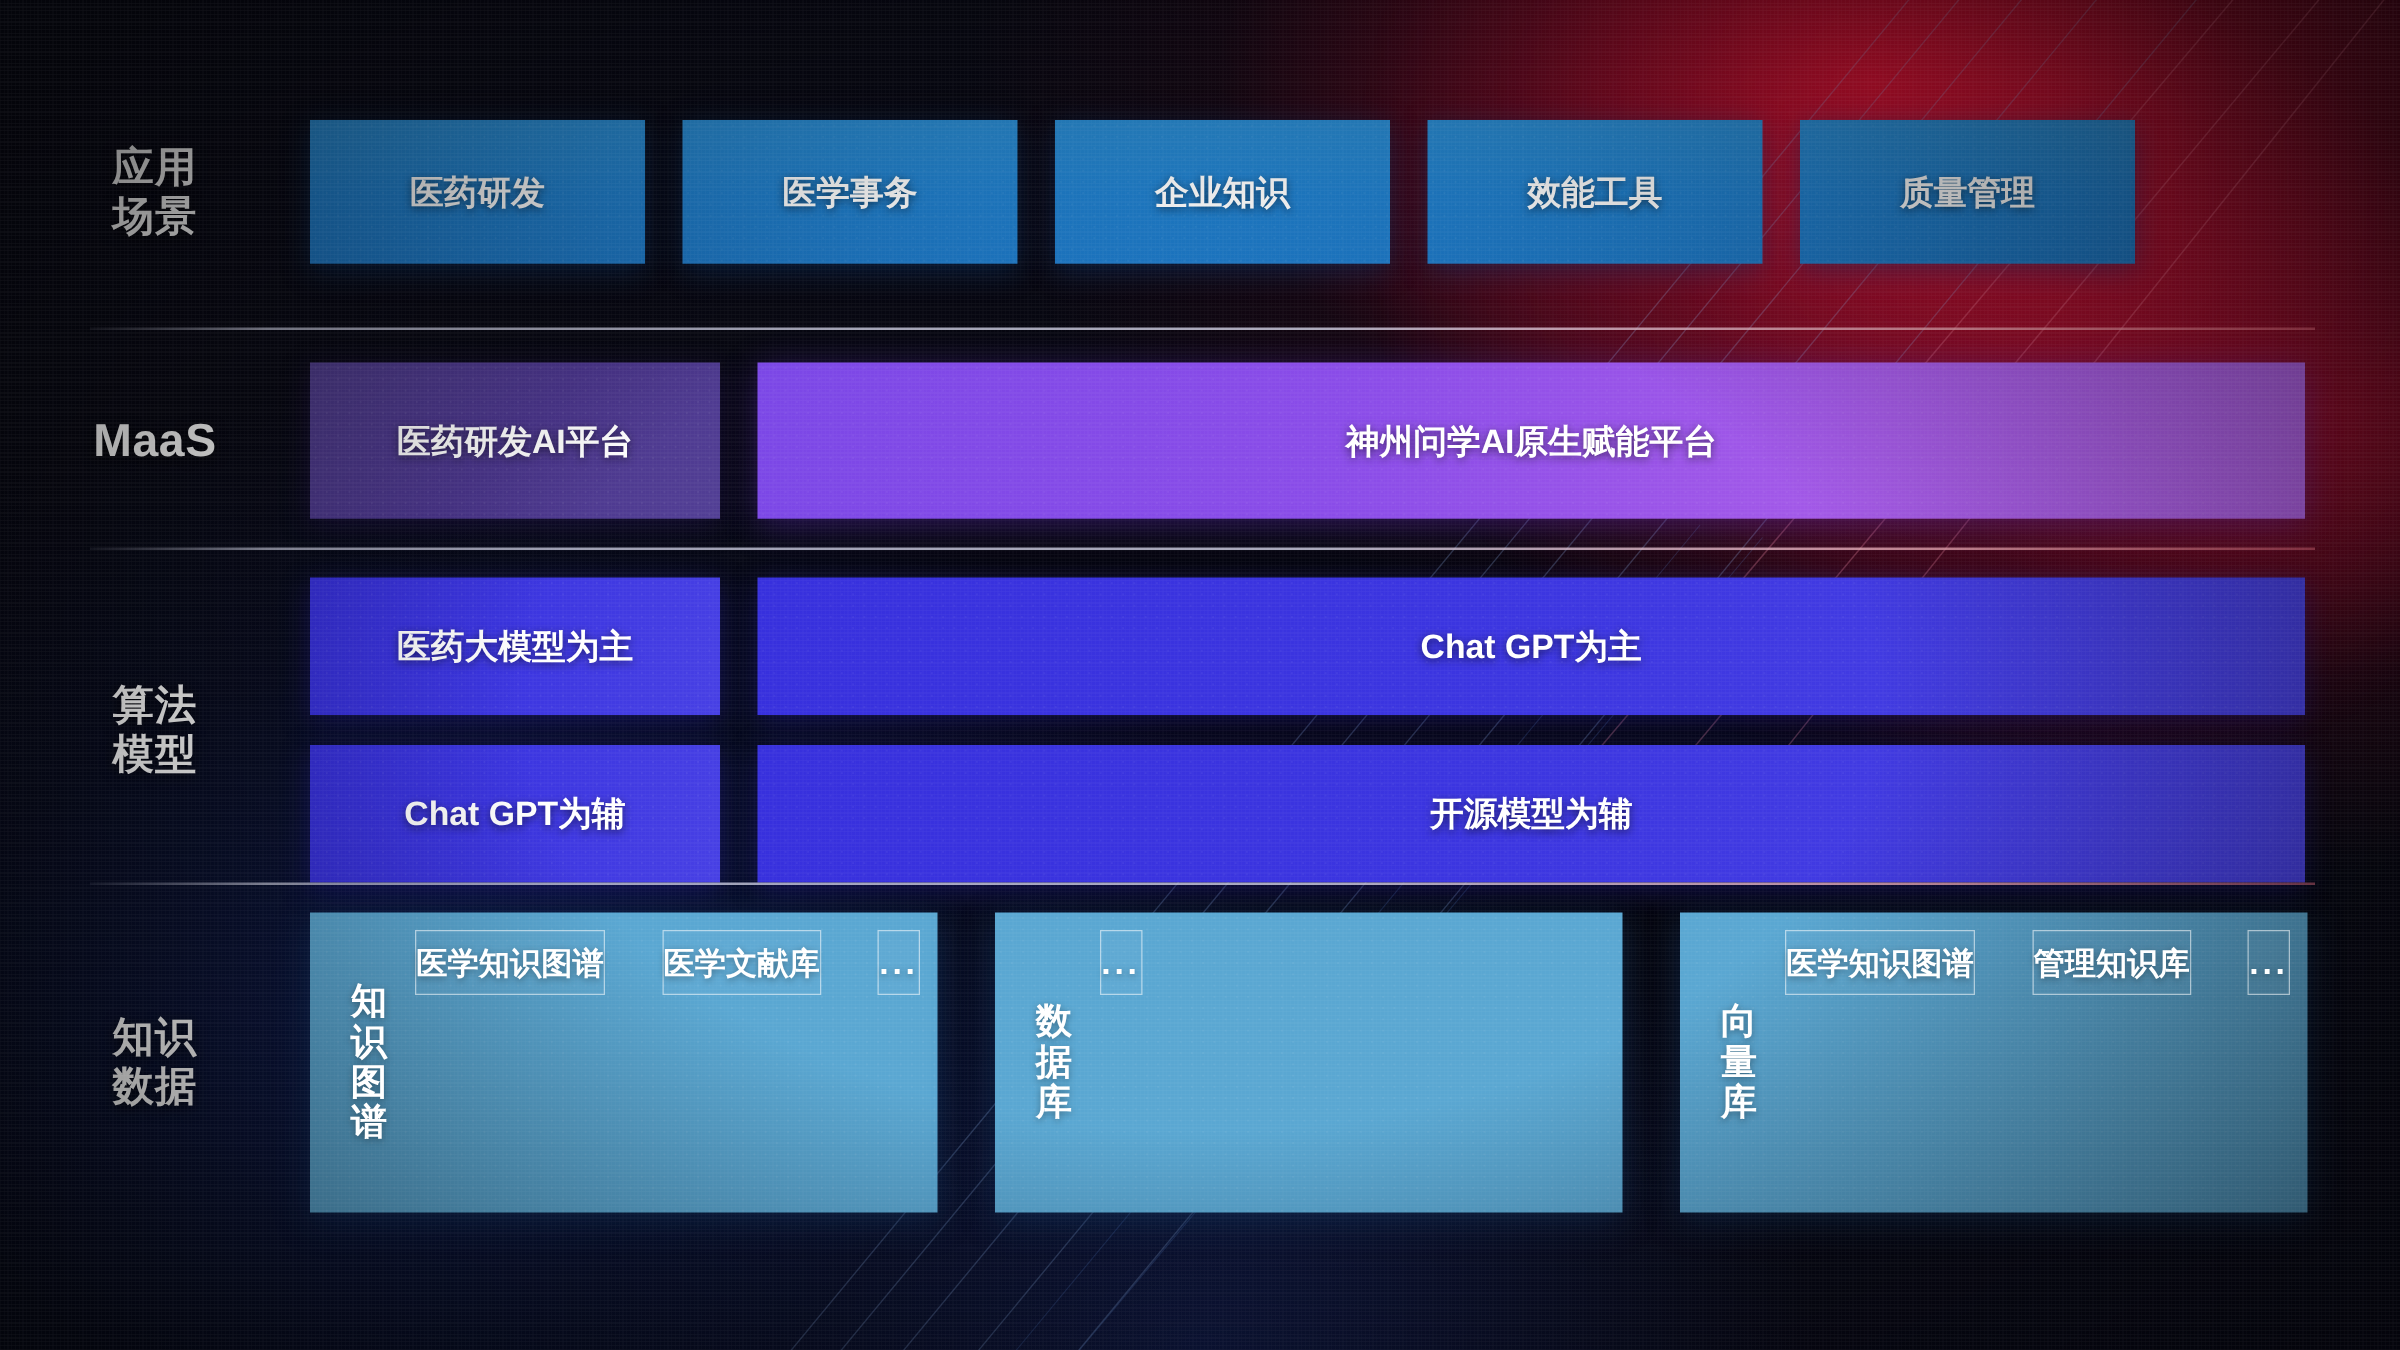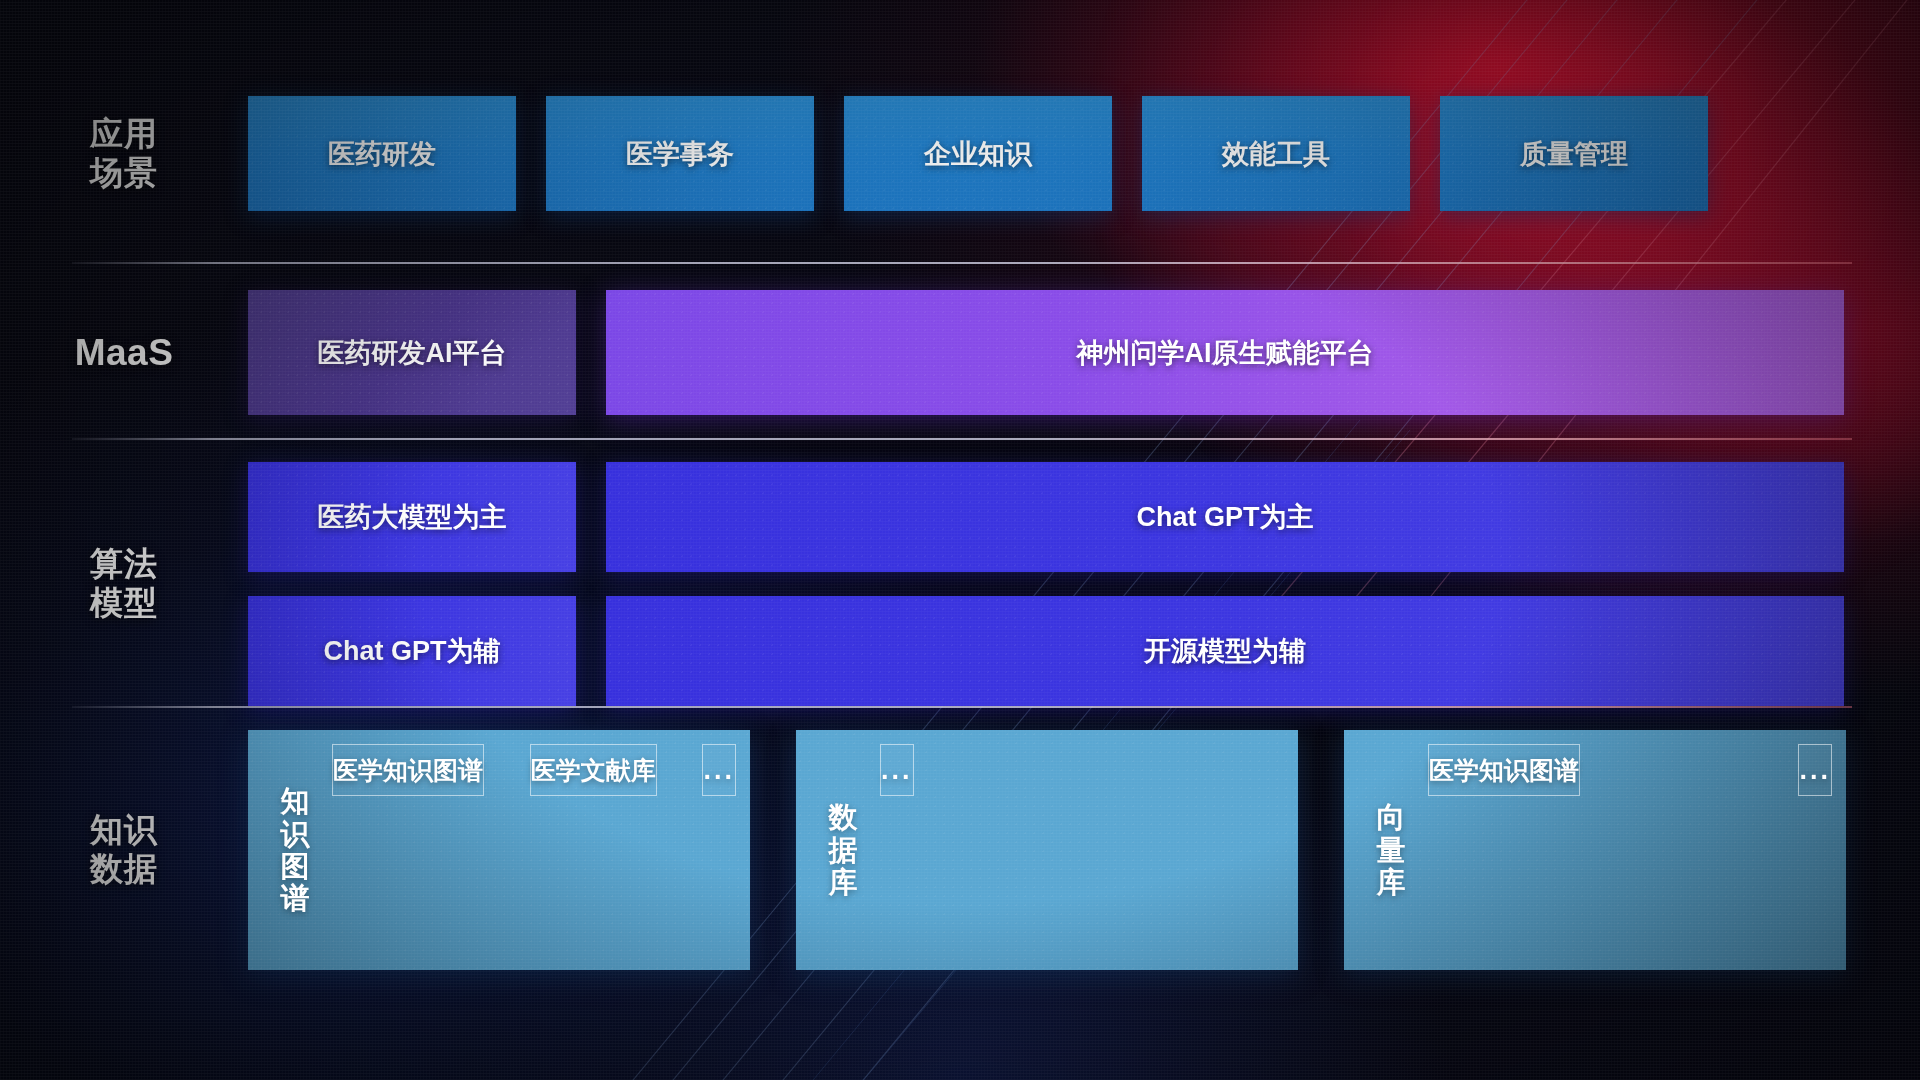--- a/index.html
+++ b/index.html
@@ -271,20 +271,23 @@
         <div class="kd-panel" style="width:502px; height:240px;">
           <div class="kd-side">
             <span>向</span>
             <span>量</span>
             <span>库</span>
           </div>
           <div class="kd-items">
             <div class="kd-item">
               <span>医学知识图谱</span>
             </div>
+            <div class="kd-item">
+              <span>管理知识库</span>
+            </div>
             <div class="kd-item ellipsis">
               <span>...</span>
             </div>
           </div>
         </div>
 
       </div>
     </div>
 
   </div>

